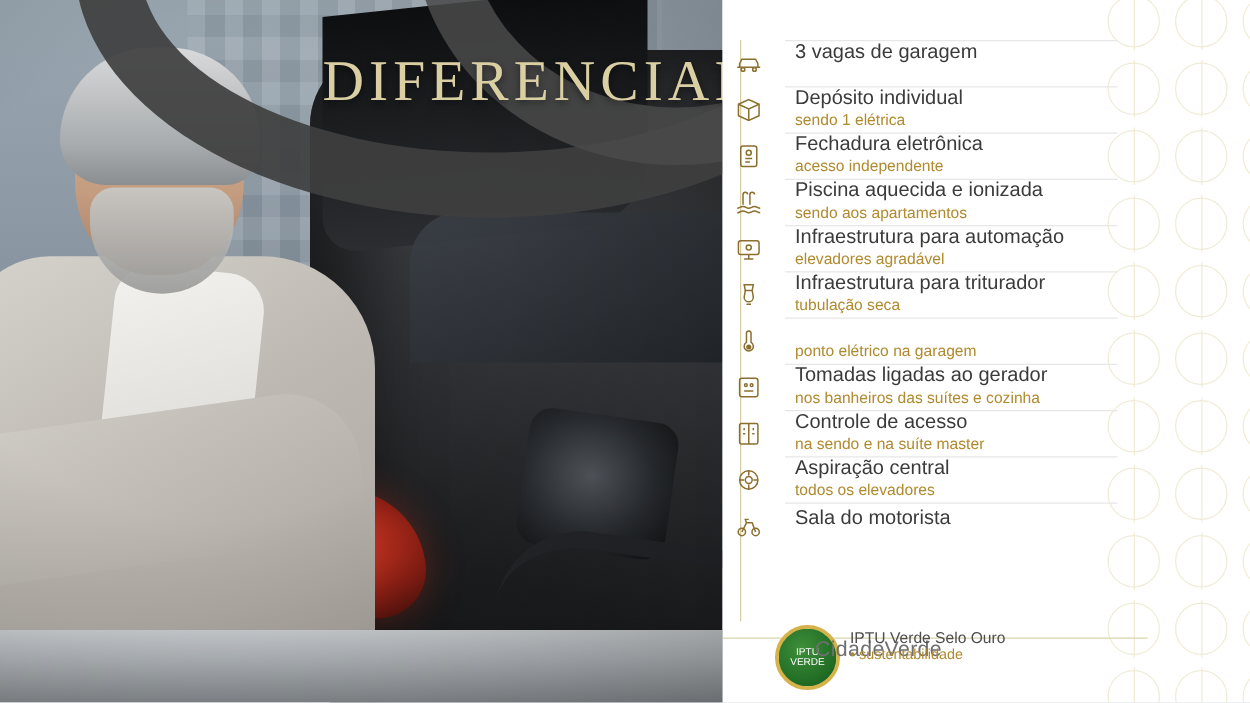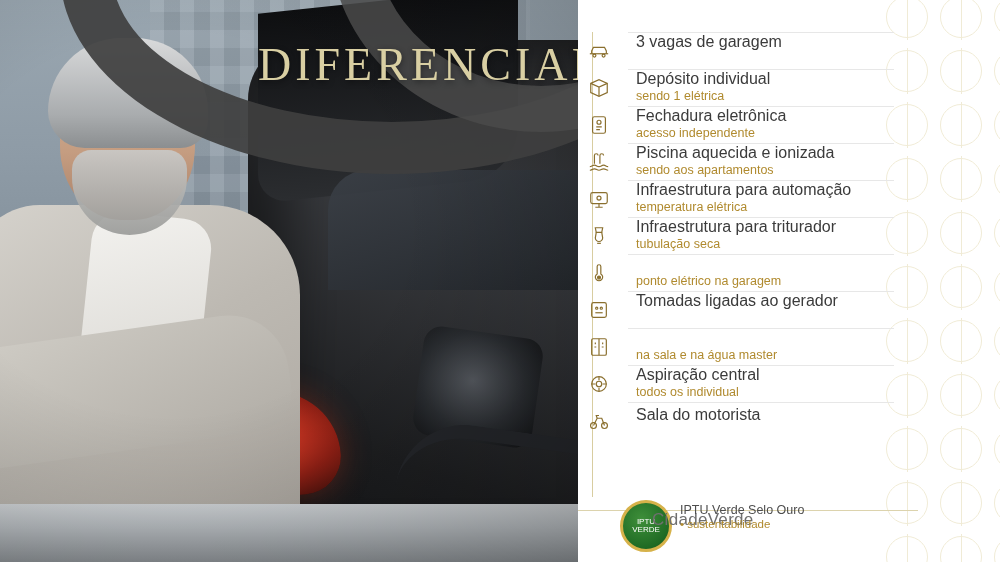--- a/index.html
+++ b/index.html
@@ -414,21 +414,21 @@
       <div class="row">
         <div class="divider"></div>
         <div class="icon">
           <svg width="22" height="22" viewBox="0 0 24 24" fill="none" stroke="currentColor" stroke-width="1.3">
             <path d="M2 17c2 0 2.5-1.5 5-1.5S9.5 17 12 17s2.5-1.5 5-1.5S19.5 17 22 17"></path>
             <path d="M2 21c2 0 2.5-1.5 5-1.5S9.5 21 12 21s2.5-1.5 5-1.5S19.5 21 22 21"></path>
             <path d="M7 14V5a2 2 0 0 1 4 0M13 14V5a2 2 0 0 1 4 0"></path>
           </svg>
         </div>
         <div class="main">Piscina aquecida e ionizada</div>
-        <div class="sub">temperatura elétrica</div>
+        <div class="sub">elevadores agradável</div>
       </div>
       <div class="row">
         <div class="divider"></div>
         <div class="icon">
           <svg width="22" height="22" viewBox="0 0 24 24" fill="none" stroke="currentColor" stroke-width="1.3">
             <rect x="3" y="5" width="18" height="12" rx="2"></rect>
             <path d="M8 21h8M12 17v4"></path>
             <circle cx="12" cy="11" r="2.2"></circle>
           </svg>
         </div>
@@ -448,45 +448,47 @@
         <div class="sub">ponto elétrico na garagem</div>
       </div>
       <div class="row">
         <div class="divider"></div>
         <div class="icon">
           <svg width="22" height="22" viewBox="0 0 24 24" fill="none" stroke="currentColor" stroke-width="1.3">
             <path d="M12 3a2 2 0 0 1 2 2v8a4 4 0 1 1-4 0V5a2 2 0 0 1 2-2z"></path>
             <circle cx="12" cy="17" r="1.6" fill="currentColor"></circle>
           </svg>
         </div>
+        <div class="sub">nos banheiros das suítes e cozinha</div>
       </div>
       <div class="row">
         <div class="divider"></div>
         <div class="icon">
           <svg width="22" height="22" viewBox="0 0 24 24" fill="none" stroke="currentColor" stroke-width="1.3">
             <rect x="4" y="4" width="16" height="16" rx="2"></rect>
             <circle cx="9.5" cy="10" r="1.2"></circle>
             <circle cx="14.5" cy="10" r="1.2"></circle>
             <path d="M8 15h8"></path>
           </svg>
         </div>
         <div class="main">Tomadas ligadas ao gerador</div>
-        <div class="sub">na sala e na água master</div>
+        <div class="sub">na sendo e na suíte master</div>
       </div>
       <div class="row">
         <div class="divider"></div>
         <div class="icon">
           <svg width="22" height="22" viewBox="0 0 24 24" fill="none" stroke="currentColor" stroke-width="1.3">
             <rect x="4" y="3" width="16" height="18" rx="1.5"></rect>
             <path d="M12 3v18"></path>
             <path d="M8 9l0-2M16 9l0-2"></path>
             <path d="M7 12h2M15 12h2"></path>
           </svg>
         </div>
-        <div class="sub">todos os individual</div>
+        <div class="main">Controle de acesso</div>
+        <div class="sub">todos os elevadores</div>
       </div>
       <div class="row">
         <div class="divider"></div>
         <div class="icon">
           <svg width="22" height="22" viewBox="0 0 24 24" fill="none" stroke="currentColor" stroke-width="1.3">
             <circle cx="12" cy="12" r="8"></circle>
             <circle cx="12" cy="12" r="3"></circle>
             <path d="M12 4v4M12 16v4M4 12h4M16 12h4"></path>
           </svg>
         </div>

